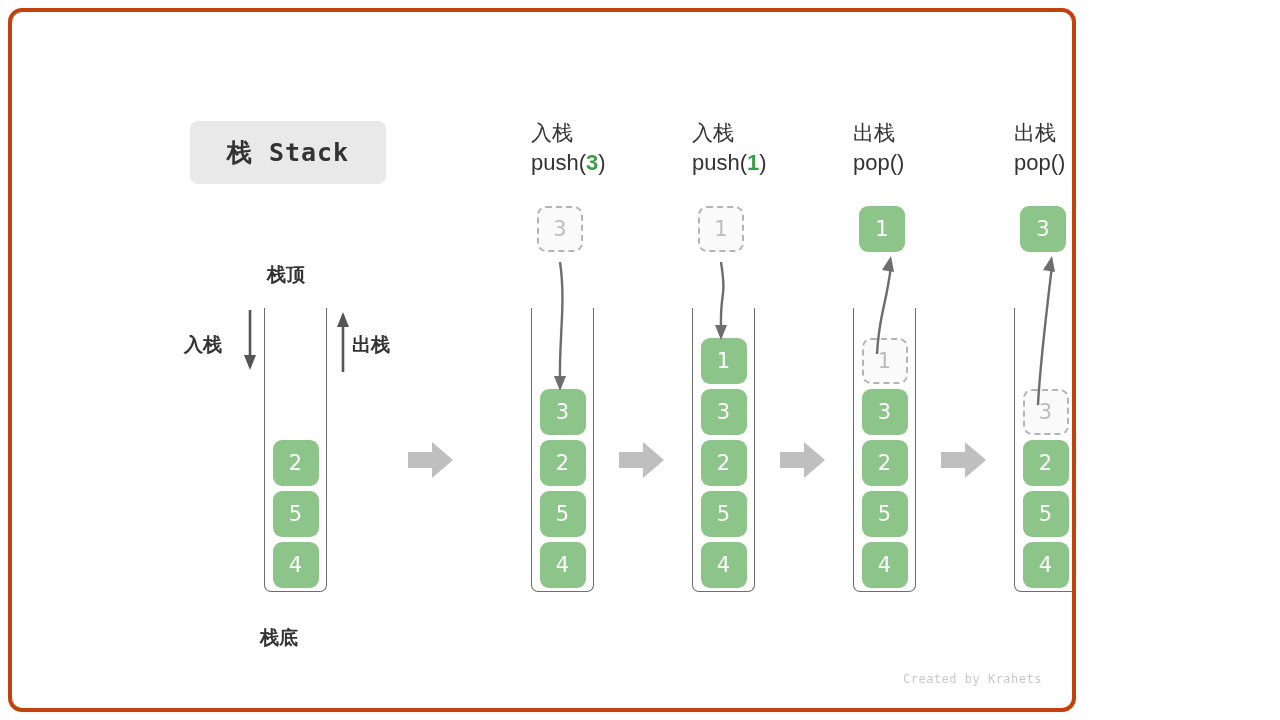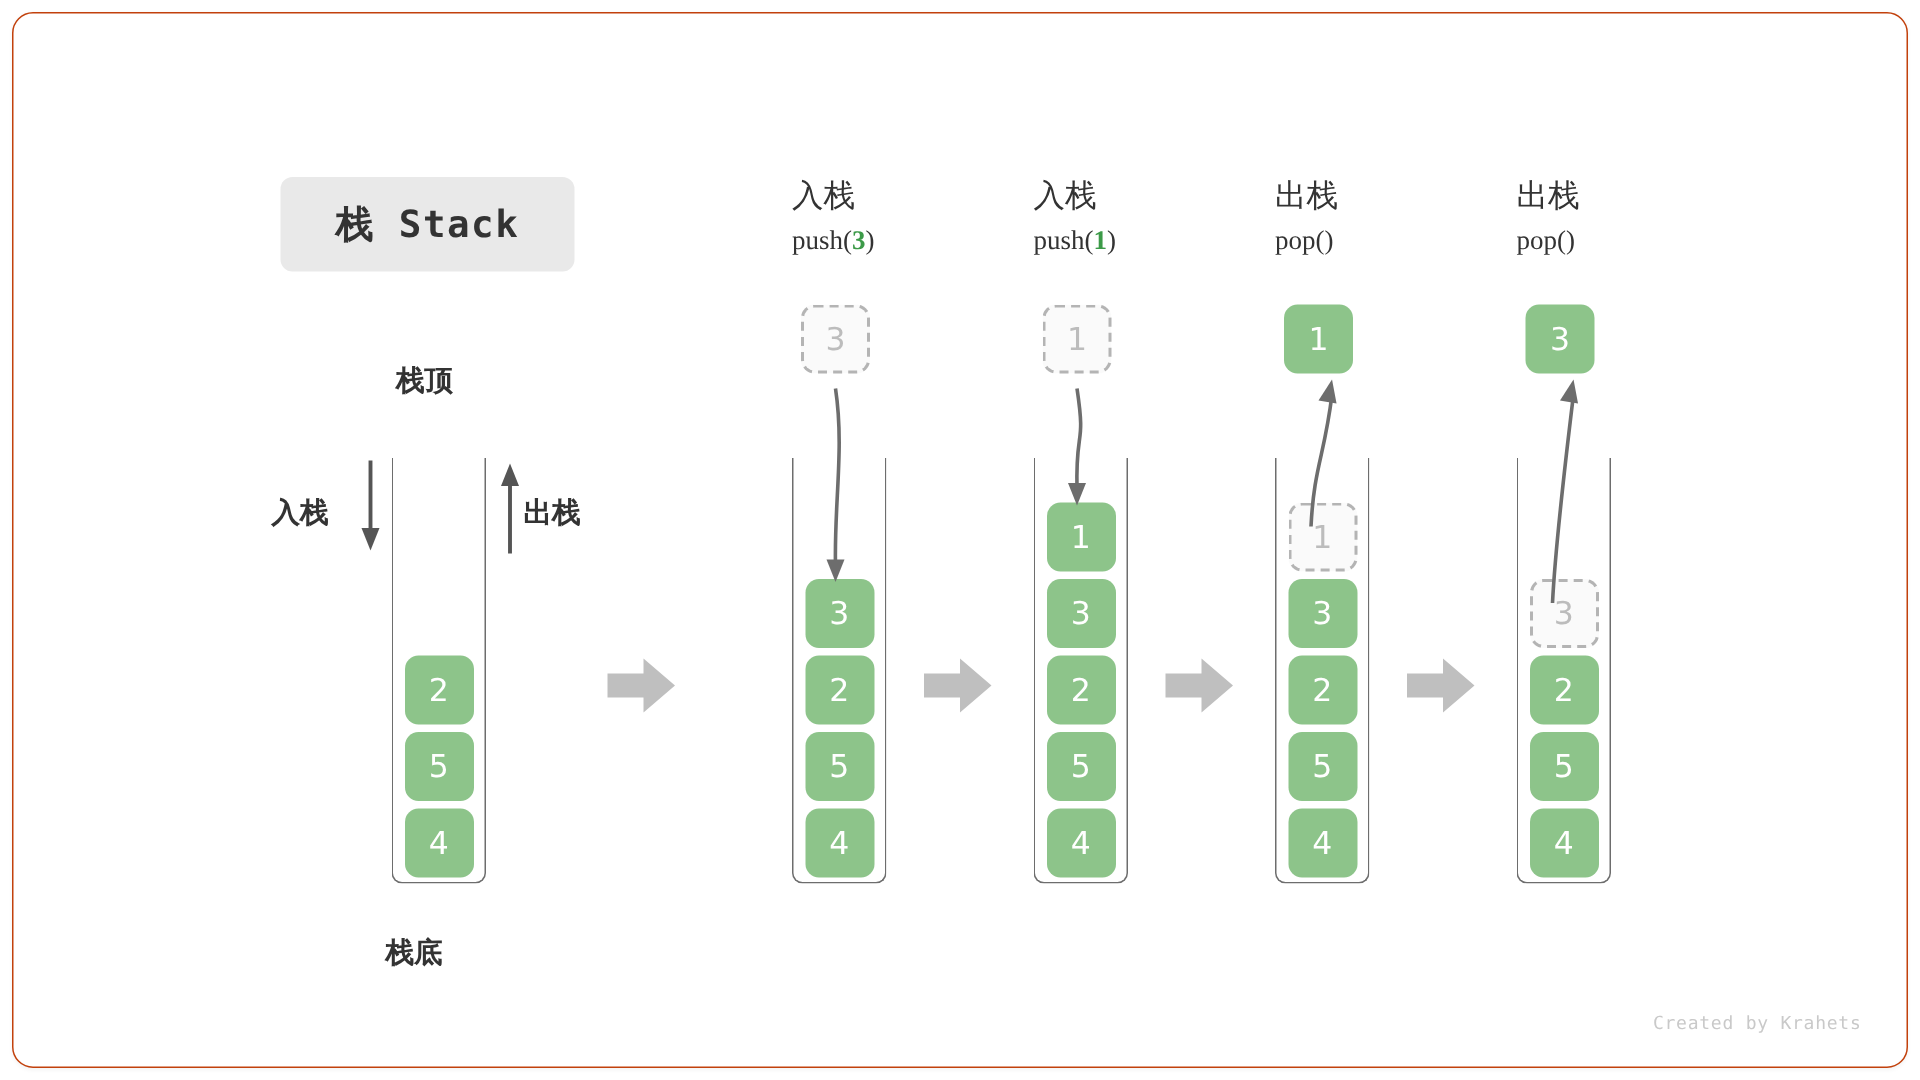--- a/index.html
+++ b/index.html
@@ -11,24 +11,24 @@
     width: 1280px;
     height: 720px;
     font-family: "Liberation Sans", "DejaVu Sans", sans-serif;
     overflow: hidden;
   }
 
   #canvas {
     position: absolute;
     left: 8px;
     top: 8px;
-    width: 1264px;
+    width: 1068px;
     height: 704px;
     background: #ffffff;
-    border: 1px solid #c2410c;
+    border: 4px solid #c2410c;
     border-radius: 14px;
     box-shadow: 0 1px 3px rgba(0,0,0,0.05);
     box-sizing: border-box;
     overflow: hidden;
   }
 
   .abs { position: absolute; }
 
   
   #title-badge {
@@ -49,21 +49,21 @@
   }
 
   
   .panel-label {
     color: #333333;
     font-size: 19px;
     font-weight: bold;
     font-family: "DejaVu Sans", "Liberation Sans", sans-serif;
     white-space: nowrap;
   }
-  #label-top   { left: 255px; top: 232px; }
+  #label-top   { left: 255px; top: 250px; }
   #label-bottom{ left: 248px; top: 613px; }
   #label-push  { left: 172px; top: 320px; }
   #label-pop   { left: 340px; top: 320px; }
 
   
   .stack-box {
     width: 63px;
     height: 284px;
     box-sizing: border-box;
     border: 1.4px solid #6d6d6d;
@@ -107,22 +107,22 @@
   .stage-head {
     color: #333333;
     font-size: 21px;
     line-height: 30px;
     white-space: nowrap;
   }
   .stage-head .cn {
     font-family: "DejaVu Sans", "Liberation Sans", sans-serif;
   }
   .stage-head .code {
-    font-family: Liberation Serif, serif;
-    font-size: 18px;
+    font-family: Liberation Sans, sans-serif;
+    font-size: 22px;
   }
   .stage-head .arg { color: #3c9a48; font-weight: bold; }
 
   
   .float-cell { position: absolute; }
 
   
   .tarrow { width: 46px; height: 40px; }
 
   

